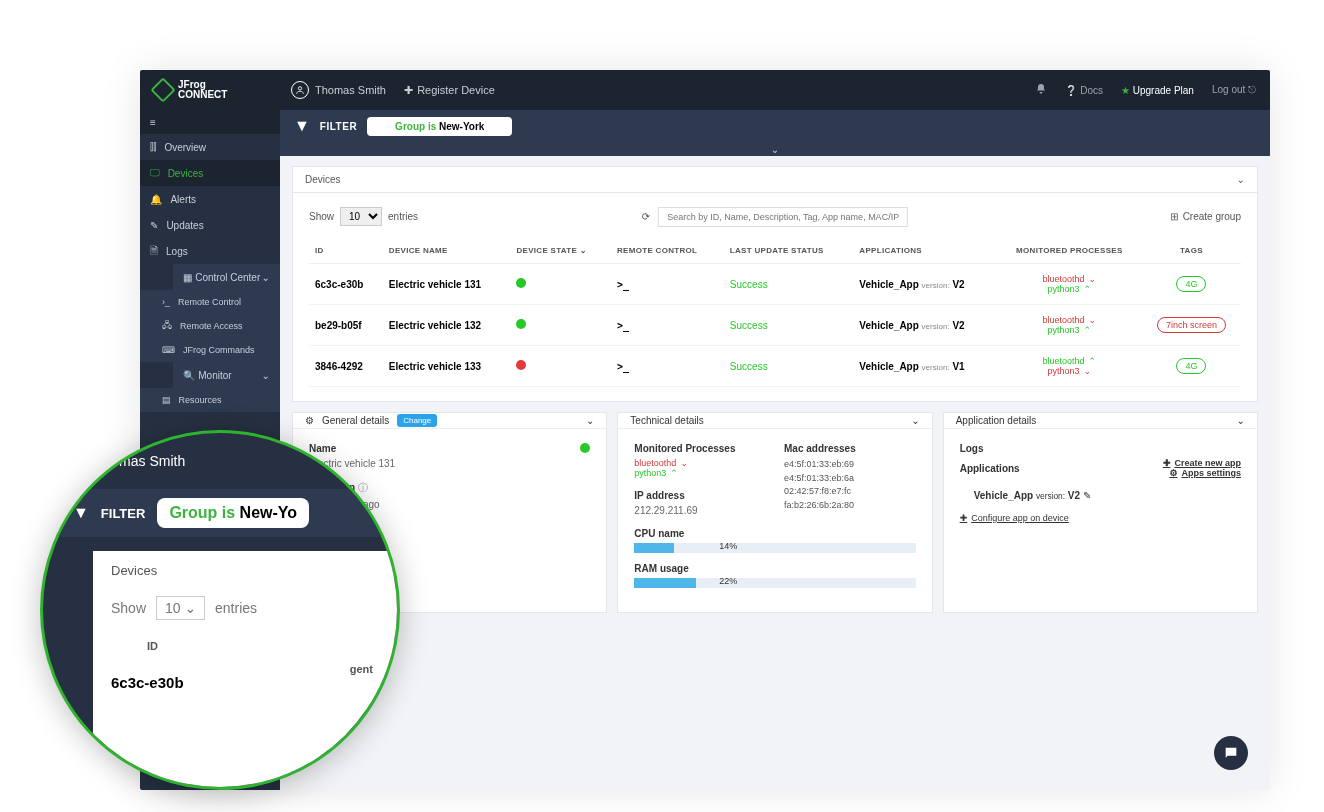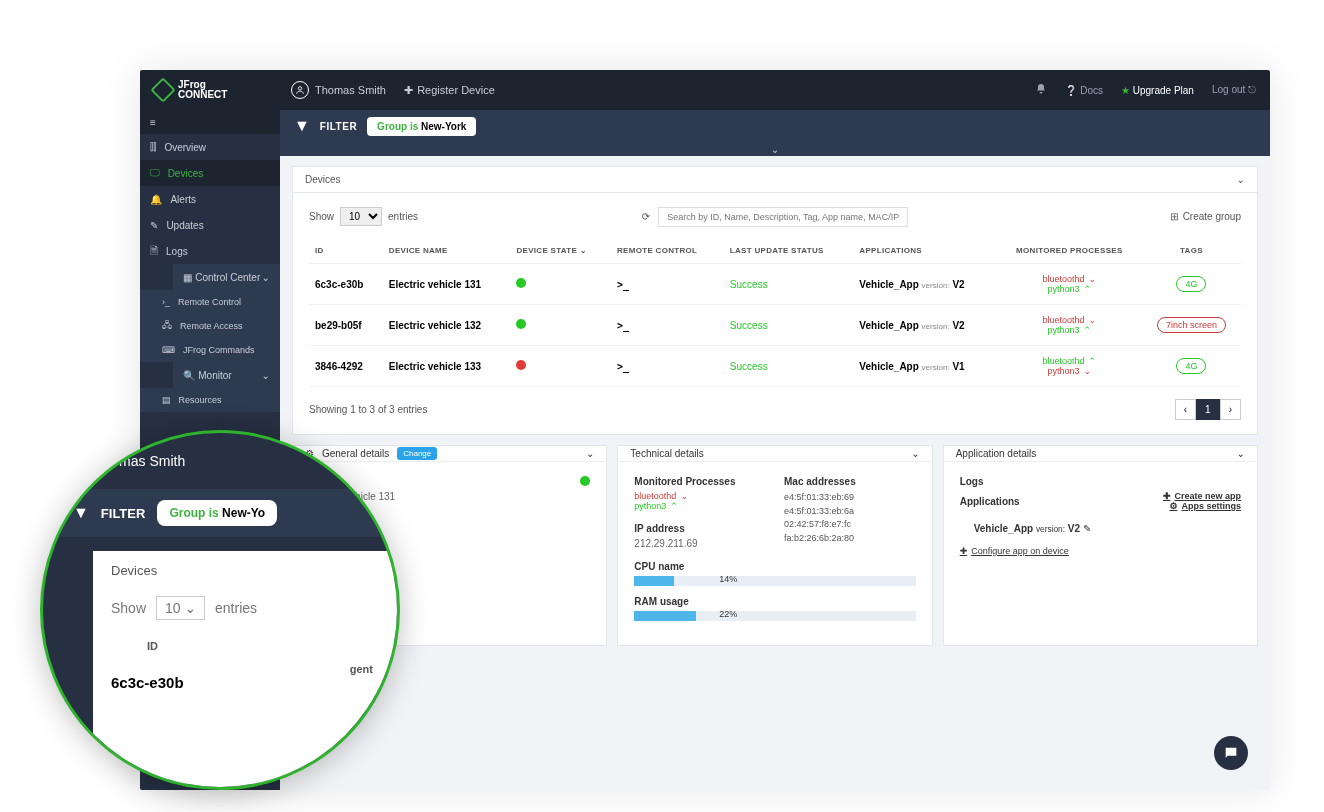--- a/index.html
+++ b/index.html
@@ -18,21 +18,21 @@
 .main-area { display: flex; height: calc(100% - 40px); }
 .sidebar { width: 140px; background: #263042; color: #c7ced8; font-size: 10px; display: flex; flex-direction: column; }
 .sb-toggle { height: 24px; background: #1c2430; display: flex; align-items: center; padding: 0 10px; }
 .sb-item { height: 26px; display: flex; align-items: center; gap: 8px; padding: 0 10px; cursor: pointer; }
 .sb-item.active { background: #1c2430; color: #3fb33f; }
 .sb-header { height: 26px; display: flex; align-items: center; justify-content: space-between; padding: 0 10px; background: #2e3a50; margin-left: 33px; }
 .sb-sub { height: 24px; display: flex; align-items: center; gap: 8px; padding: 0 10px 0 22px; background: #2e3a50; font-size: 9px; }
 .content { flex: 1; background: #f1f3f6; display: flex; flex-direction: column; overflow: hidden; }
 .filter-bar { background: #2e3a50; height: 32px; display: flex; align-items: center; padding: 0 14px; gap: 10px; }
 .filter-label { color: #fff; font-size: 10px; font-weight: bold; letter-spacing: 0.5px; }
-.filter-chip { background: #fff; border-radius: 4px; padding: 4px 10px; font-size: 10px; }
+.filter-chip { background: #fff; border-radius: 4px; padding: 4px 28px; font-size: 10px; }
 .filter-chip span.k { color: #3fb33f; font-weight: bold; }
 .filter-chip span.v { color: #000; font-weight: bold; }
 .expand-strip { background: #2e3a50; height: 14px; display: flex; align-items: center; justify-content: center; color: #c7ced8; font-size: 10px; }
 .devices-panel { margin: 10px 12px; background: #fff; border: 1px solid #e3e6eb; }
 .panel-head { height: 26px; border-bottom: 1px solid #e3e6eb; display: flex; align-items: center; justify-content: space-between; padding: 0 12px; font-size: 10px; color: #555; }
 .panel-body { padding: 14px 16px; }
 .table-controls { display: flex; align-items: center; font-size: 10px; color: #555; gap: 6px; margin-bottom: 12px; }
 .entries-select { border: 1px solid #ccc; padding: 2px 4px; font-size: 10px; }
 .search-wrap { margin-left: auto; margin-right: auto; display: flex; align-items: center; gap: 8px; position: absolute; left: 50%; transform: translateX(-50%); }
 .search-input { width: 250px; border: 1px solid #ddd; padding: 4px 8px; font-size: 9px; }
@@ -78,21 +78,21 @@
 .configure-link { font-size: 9px; text-decoration: underline; display: flex; gap: 4px; }
 .chat-bubble { position: absolute; right: 22px; bottom: 20px; width: 34px; height: 34px; background: #263042; border-radius: 50%; display: flex; align-items: center; justify-content: center; color: #fff; }
 
 
 .zoom-overlay { position: absolute; left: 40px; top: 430px; width: 360px; height: 360px; border: 3px solid #2fb32f; border-radius: 50%; background: #263042; overflow: hidden; box-shadow: 0 4px 30px rgba(0,0,0,0.25); }
 .zoom-inner { transform: scale(1.0); transform-origin: top left; }
 .z-top { height: 56px; display: flex; align-items: center; padding: 0 20px; gap: 10px; color: #fff; font-size: 14px; }
 .z-avatar { width: 22px; height: 22px; border: 1px solid #fff; border-radius: 50%; }
 .z-filter { background: #2e3a50; height: 48px; margin-left: 14px; display: flex; align-items: center; padding: 0 16px; gap: 12px; }
 .z-filter-label { color: #fff; font-weight: bold; font-size: 13px; }
-.z-chip { background: #fff; border-radius: 8px; padding: 6px 12px; font-size: 12px; }
+.z-chip { background: #fff; border-radius: 8px; padding: 6px 12px; font-size: 16px; }
 .z-chip .k { color: #3fb33f; font-weight: bold; }
 .z-chip .v { font-weight: bold; }
 .z-white { background: #fff; margin: 14px 0 0 50px; height: 260px; padding: 12px 18px; }
 .z-white .dev-h { font-size: 13px; color: #555; margin-bottom: 22px; }
 .z-show { font-size: 14px; color: #777; margin-bottom: 24px; }
 .z-show .sel { border: 1px solid #ccc; padding: 3px 8px; margin: 0 6px; }
 .z-id-h { font-size: 11px; color: #555; text-transform: uppercase; font-weight: bold; margin: 0 0 22px 36px; }
 .z-id-val { font-size: 15px; font-weight: bold; }
 .z-agent { position: absolute; right: 24px; top: 230px; font-size: 11px; color: #555; font-weight: bold; }
 </style>
@@ -266,28 +266,20 @@
     <td class="app-cell"><b>Vehicle_App</b> <small>version:</small> <b>V1</b></td>
     <td>
       <div class="proc-line green">bluetoothd <span>⌃</span></div>
       <div class="proc-line red">python3 <span>⌄</span></div>
     </td>
     <td style="text-align:center"><span class="tag-pill ">4G</span></td>
   </tr>
               </tbody>
           </table>
 
-          <div class="table-footer">
-            <span>Showing 1 to 3 of 3 entries</span>
-            <div class="pager">
-              <button class="pager-btn">‹</button>
-              <button class="pager-btn active">1</button>
-              <button class="pager-btn">›</button>
-            </div>
-          </div>
         </div>
       </div>
 
       <div class="detail-row">
 
         <div class="detail-panel">
           <div class="dp-head">
             <span>⚙</span>
             <span>General details</span>
             <span class="change-badge">Change</span>

